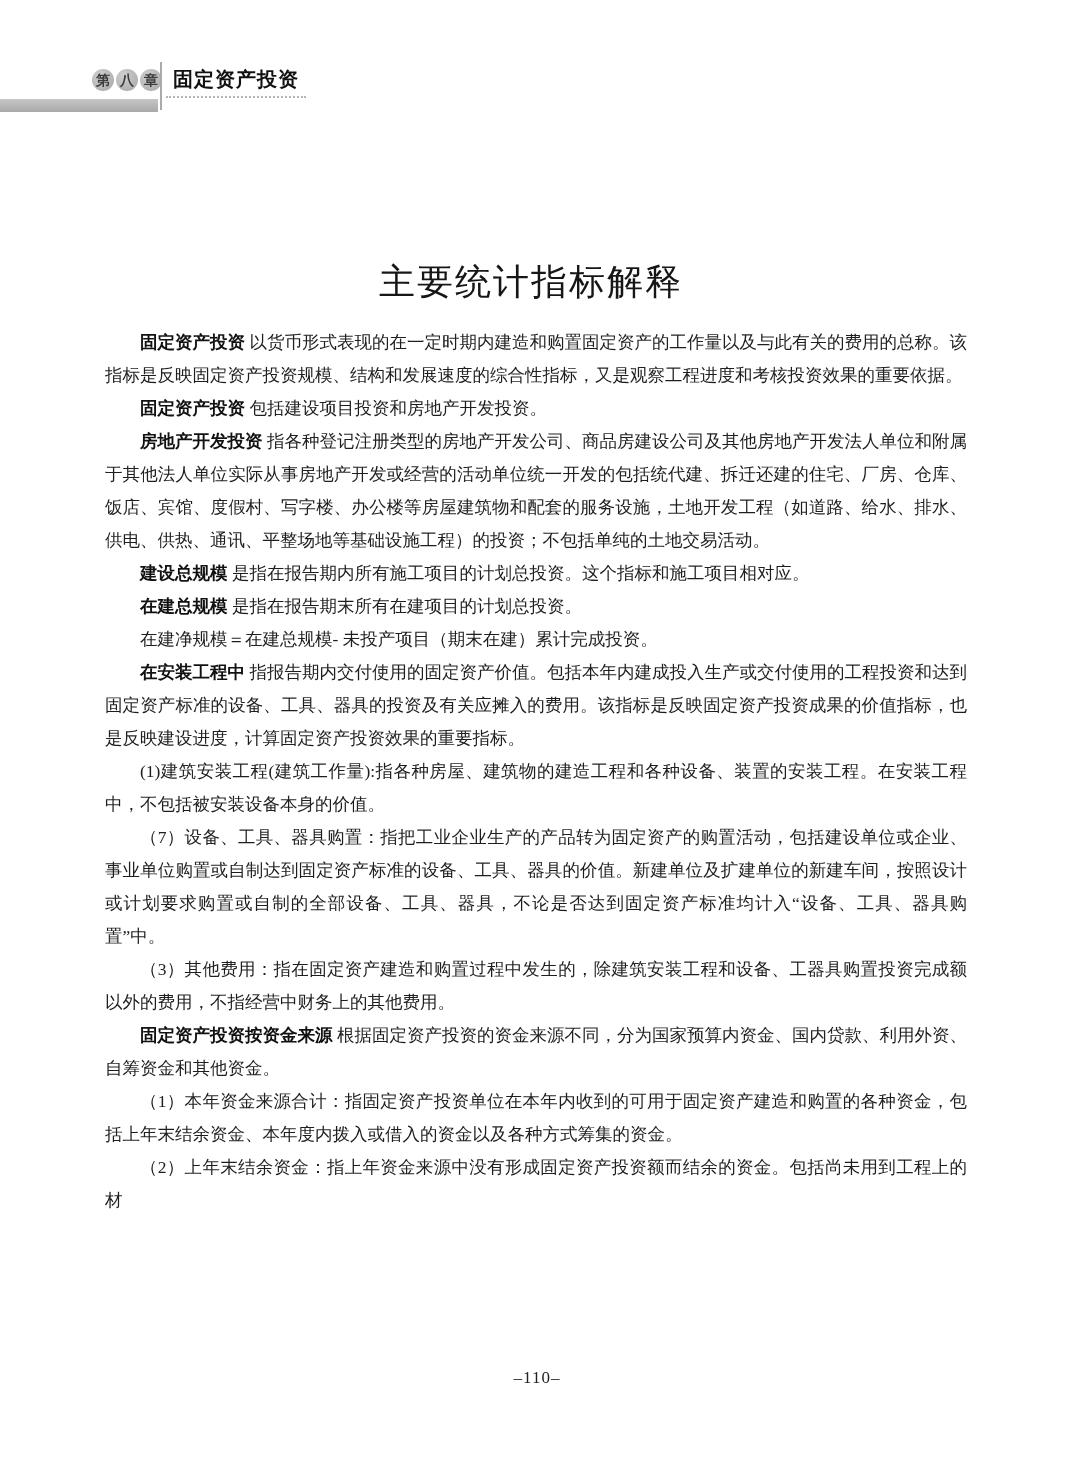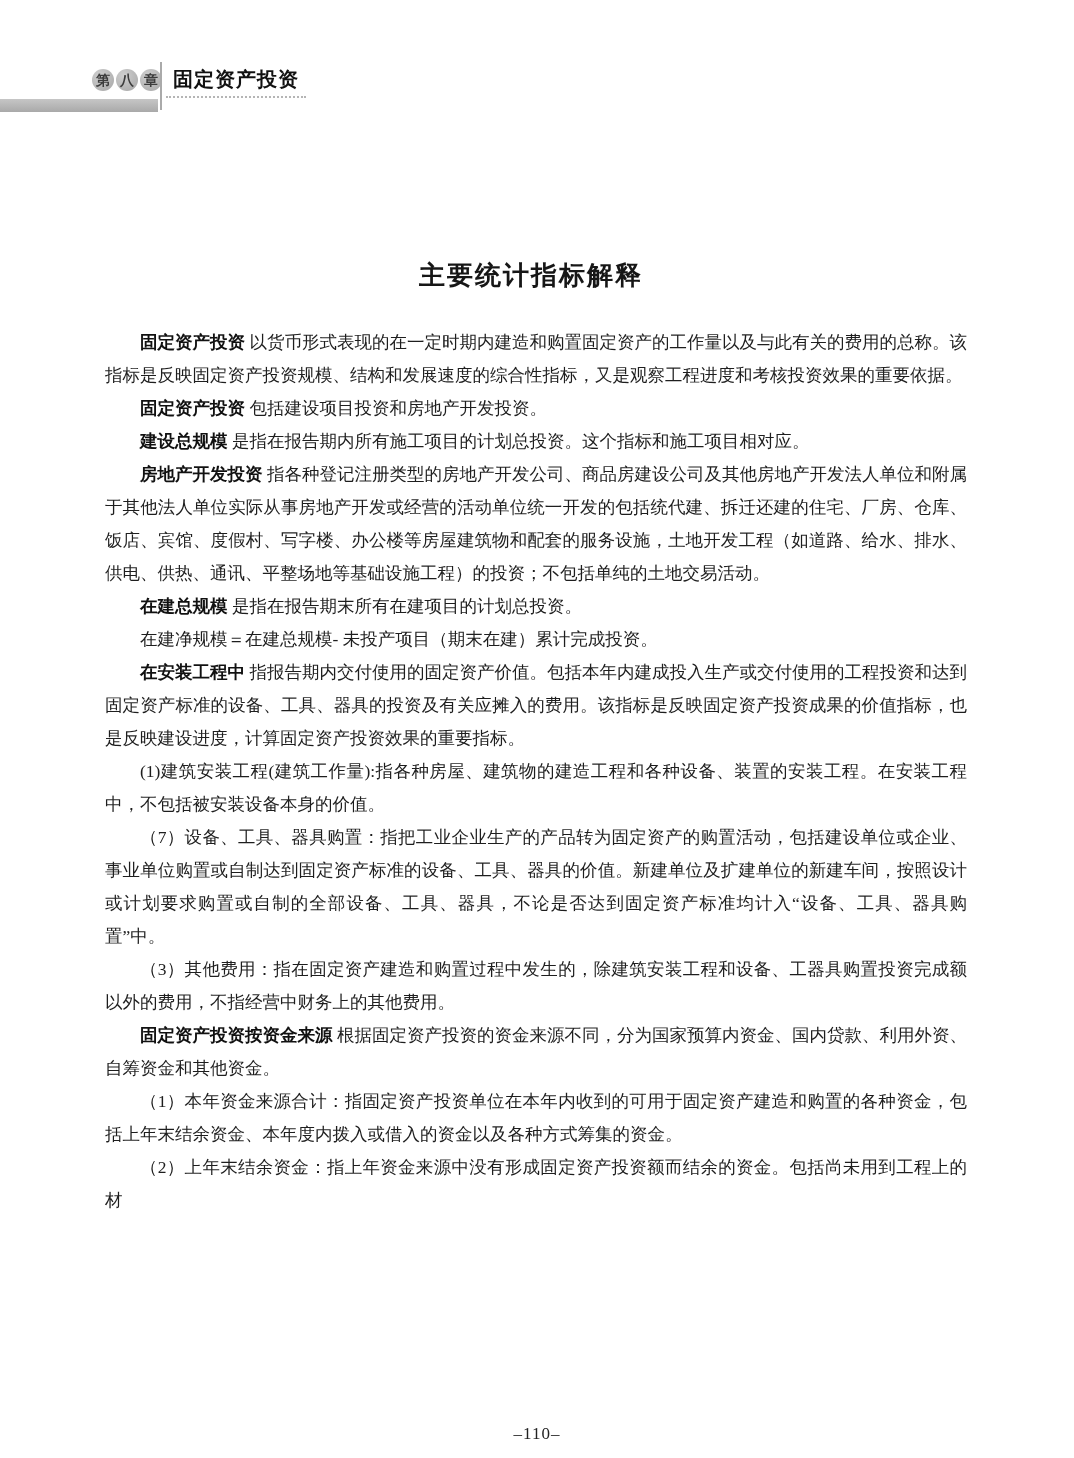--- a/index.html
+++ b/index.html
@@ -76,22 +76,22 @@
 
   
   .page-title {
     position: absolute;
     left: 0;
     right: 12px;
     top: 258px;
     margin: 0;
     text-align: center;
     font-family: "Liberation Sans", "DejaVu Sans", sans-serif;
-    font-weight: 700;
-    font-size: 26px;
+    font-weight: 400;
+    font-size: 36px;
     letter-spacing: 2px;
     color: #161616;
   }
 
   
   .content {
     position: absolute;
     left: 105px;
     top: 326px;
     width: 862px;
@@ -109,21 +109,21 @@
     font-family: "Liberation Sans", "DejaVu Sans", sans-serif;
     font-weight: 700;
     color: #111111;
   }
 
   
   .page-footer {
     position: absolute;
     left: 0;
     right: 0;
-    top: 1424px;
+    top: 1368px;
     text-align: center;
     font-size: 17px;
     color: #222222;
     letter-spacing: 1px;
   }
 </style>
 </head>
 <body>
 
 <div class="page">
@@ -139,22 +139,22 @@
   <div class="header-v-divider"></div>
 
   <div class="chapter-title">固定资产投资</div>
   <div class="chapter-title-underline"></div>
 
   <h1 class="page-title">主要统计指标解释</h1>
 
   <main class="content" id="paragraphs">
       <p class="para"><b class="term">固定资产投资</b> 以货币形式表现的在一定时期内建造和购置固定资产的工作量以及与此有关的费用的总称。该指标是反映固定资产投资规模、结构和发展速度的综合性指标，又是观察工程进度和考核投资效果的重要依据。</p>
       <p class="para"><b class="term">固定资产投资</b> 包括建设项目投资和房地产开发投资。</p>
+      <p class="para"><b class="term">房地产开发投资</b> 指各种登记注册类型的房地产开发公司、商品房建设公司及其他房地产开发法人单位和附属于其他法人单位实际从事房地产开发或经营的活动单位统一开发的包括统代建、拆迁还建的住宅、厂房、仓库、饭店、宾馆、度假村、写字楼、办公楼等房屋建筑物和配套的服务设施，土地开发工程（如道路、给水、排水、供电、供热、通讯、平整场地等基础设施工程）的投资；不包括单纯的土地交易活动。</p>
       <p class="para"><b class="term">建设总规模</b> 是指在报告期内所有施工项目的计划总投资。这个指标和施工项目相对应。</p>
-      <p class="para"><b class="term">房地产开发投资</b> 指各种登记注册类型的房地产开发公司、商品房建设公司及其他房地产开发法人单位和附属于其他法人单位实际从事房地产开发或经营的活动单位统一开发的包括统代建、拆迁还建的住宅、厂房、仓库、饭店、宾馆、度假村、写字楼、办公楼等房屋建筑物和配套的服务设施，土地开发工程（如道路、给水、排水、供电、供热、通讯、平整场地等基础设施工程）的投资；不包括单纯的土地交易活动。</p>
       <p class="para"><b class="term">在建总规模</b> 是指在报告期末所有在建项目的计划总投资。</p>
       <p class="para">在建净规模＝在建总规模- 未投产项目（期末在建）累计完成投资。</p>
       <p class="para"><b class="term">在安装工程中</b> 指报告期内交付使用的固定资产价值。包括本年内建成投入生产或交付使用的工程投资和达到固定资产标准的设备、工具、器具的投资及有关应摊入的费用。该指标是反映固定资产投资成果的价值指标，也是反映建设进度，计算固定资产投资效果的重要指标。</p>
       <p class="para">(1)建筑安装工程(建筑工作量):指各种房屋、建筑物的建造工程和各种设备、装置的安装工程。在安装工程中，不包括被安装设备本身的价值。</p>
       <p class="para">（7）设备、工具、器具购置：指把工业企业生产的产品转为固定资产的购置活动，包括建设单位或企业、事业单位购置或自制达到固定资产标准的设备、工具、器具的价值。新建单位及扩建单位的新建车间，按照设计或计划要求购置或自制的全部设备、工具、器具，不论是否达到固定资产标准均计入“设备、工具、器具购置”中。</p>
       <p class="para">（3）其他费用：指在固定资产建造和购置过程中发生的，除建筑安装工程和设备、工器具购置投资完成额以外的费用，不指经营中财务上的其他费用。</p>
       <p class="para"><b class="term">固定资产投资按资金来源</b> 根据固定资产投资的资金来源不同，分为国家预算内资金、国内贷款、利用外资、自筹资金和其他资金。</p>
       <p class="para">（1）本年资金来源合计：指固定资产投资单位在本年内收到的可用于固定资产建造和购置的各种资金，包括上年末结余资金、本年度内拨入或借入的资金以及各种方式筹集的资金。</p>
       <p class="para">（2）上年末结余资金：指上年资金来源中没有形成固定资产投资额而结余的资金。包括尚未用到工程上的材</p>
     </main>

